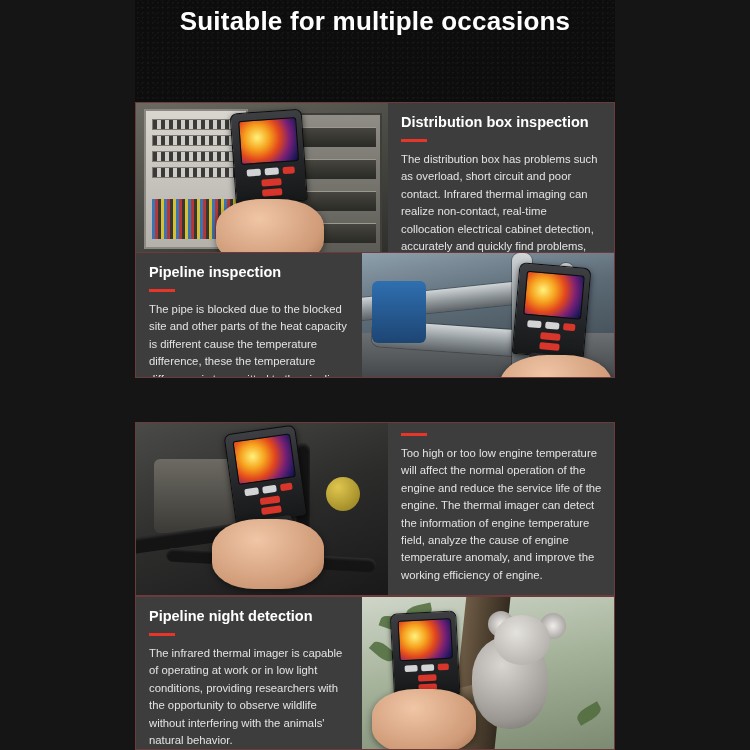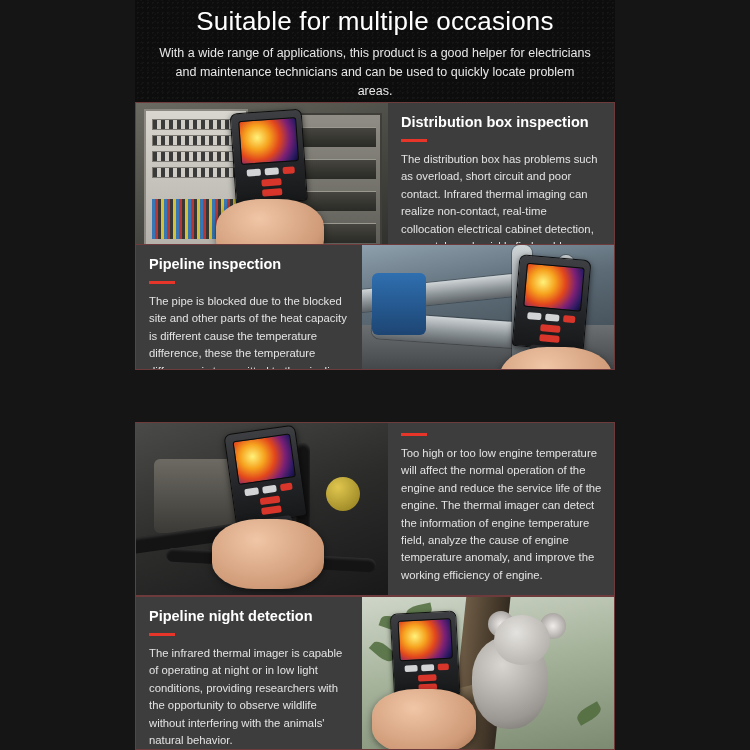--- a/index.html
+++ b/index.html
@@ -23,21 +23,21 @@
       radial-gradient(rgba(255,255,255,0.035) 1px, transparent 1px),
       radial-gradient(rgba(255,255,255,0.025) 1px, transparent 1px);
     background-size: 5px 5px, 7px 7px;
     background-position: 0 0, 3px 4px;
     text-align: center;
     padding-top: 4px;
   }
   .header h1 {
     color: #ffffff;
     font-size: 26px;
-    font-weight: normal;
+    font-weight: bold;
     letter-spacing: 0.2px;
     line-height: 34px;
   }
   .header p {
     color: #e8e8e8;
     font-size: 12.5px;
     line-height: 19px;
     padding: 6px 24px 0 24px;
   }
   
@@ -78,21 +78,21 @@
     margin-bottom: 9px;
   }
   .textpane p {
     font-size: 11.3px;
     line-height: 17.4px;
     color: #e3e3e3;
   }
 
   
   #block-1 { top: 102px; height: 154px; }
-  #block-2 { top: 244px; height: 126px; }
+  #block-2 { top: 252px; height: 126px; }
   #block-3 { top: 422px; height: 174px; }
   #block-4 { top: 596px; height: 154px; }
 
   
   .scene { position: absolute; inset: 0; }
 
   
   .s1 { background: linear-gradient(160deg,#6a6a62 0%,#4d4d47 45%,#2e2e2b 100%); }
   .s1 .panel {
     position: absolute; left: 8px; top: 6px; width: 104px; height: 140px;
@@ -222,21 +222,20 @@
     box-shadow: 0 2px 7px rgba(0,0,0,.45);
   }
 </style>
 </head>
 <body>
 
 <div class="page">
 
   <div class="header">
     <h1>Suitable for multiple occasions</h1>
-    <p>With a wide range of applications, this product is a good helper for electricians and maintenance technicians and can be used to quickly locate problem areas.</p>
   </div>
 
   <div class="block" id="block-1">
     <div class="photo">
       <div class="scene s1">
         <div class="panel">
           <div class="row" style="top:8px"></div>
           <div class="row" style="top:24px"></div>
           <div class="row" style="top:40px"></div>
           <div class="row" style="top:56px"></div>
@@ -358,17 +357,17 @@
             <div class="key red" style="left:14px;top:21px;width:20px;height:7px"></div>
           </div>
           <div class="grip"></div>
         </div>
       </div>
       <div class="hand" style="left:10px; top:92px; width:104px; height:64px;"></div>
     </div>
     <div class="textpane">
       <h2>Pipeline night detection</h2>
       <div class="rule"></div>
-      <p>The infrared thermal imager is capable of operating at night or in low light conditions, providing researchers with the opportunity to observe wildlife without interfering with the animals' natural behavior.</p>
+      <p>The infrared thermal imager is capable of operating at work or in low light conditions, providing researchers with the opportunity to observe wildlife without interfering with the animals' natural behavior.</p>
     </div>
   </div>
 
 </div>
 
 </body></html>

